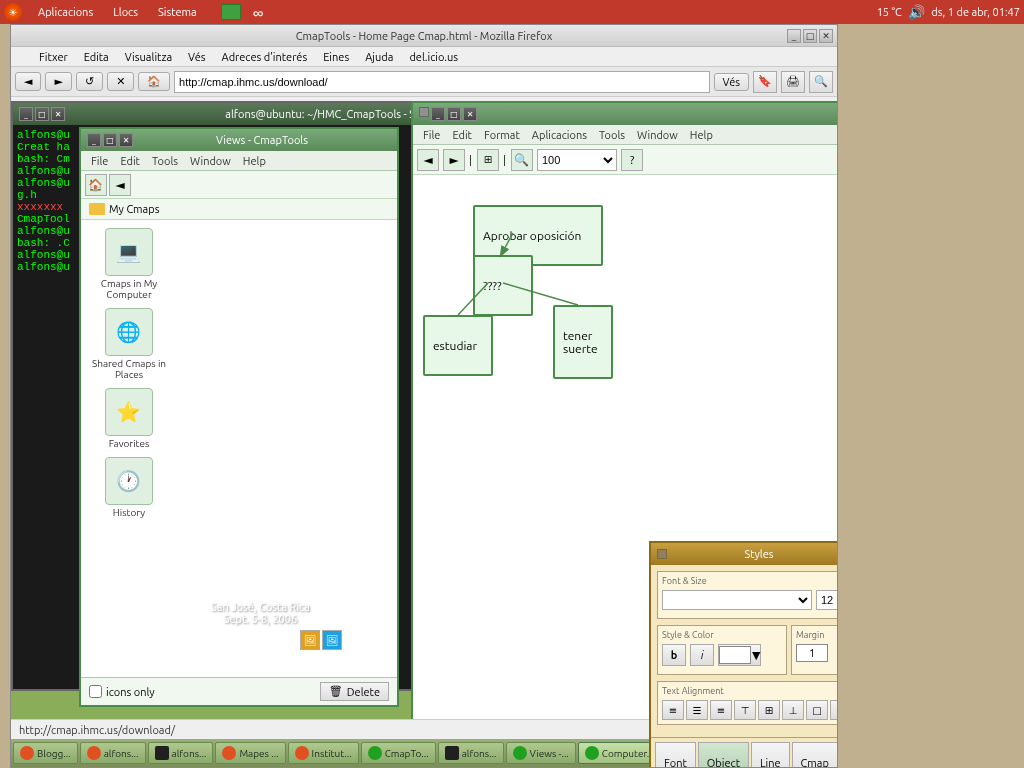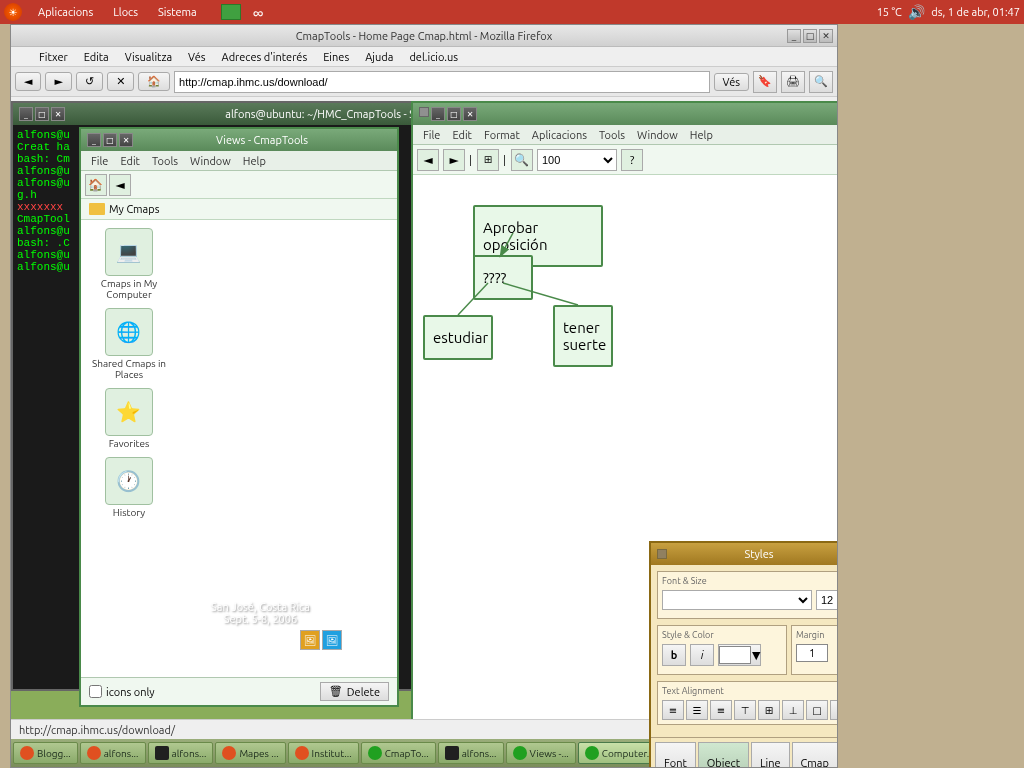--- a/index.html
+++ b/index.html
@@ -291,22 +291,22 @@
       bottom: 18px;
       background: white;
       overflow: hidden;
     }
 
     
     .cmap-node {
       position: absolute;
       border: 2px solid #4a8a4a;
       background: #e8f8e8;
-      padding: 12px 8px;
-      font-size: 15px;
+      padding: 22px 8px;
+      font-size: 12px;
       cursor: move;
       border-radius: 2px;
     }
 
     
     .styles-panel {
       position: absolute;
       top: 440px;
       left: 638px;
       width: 220px;

